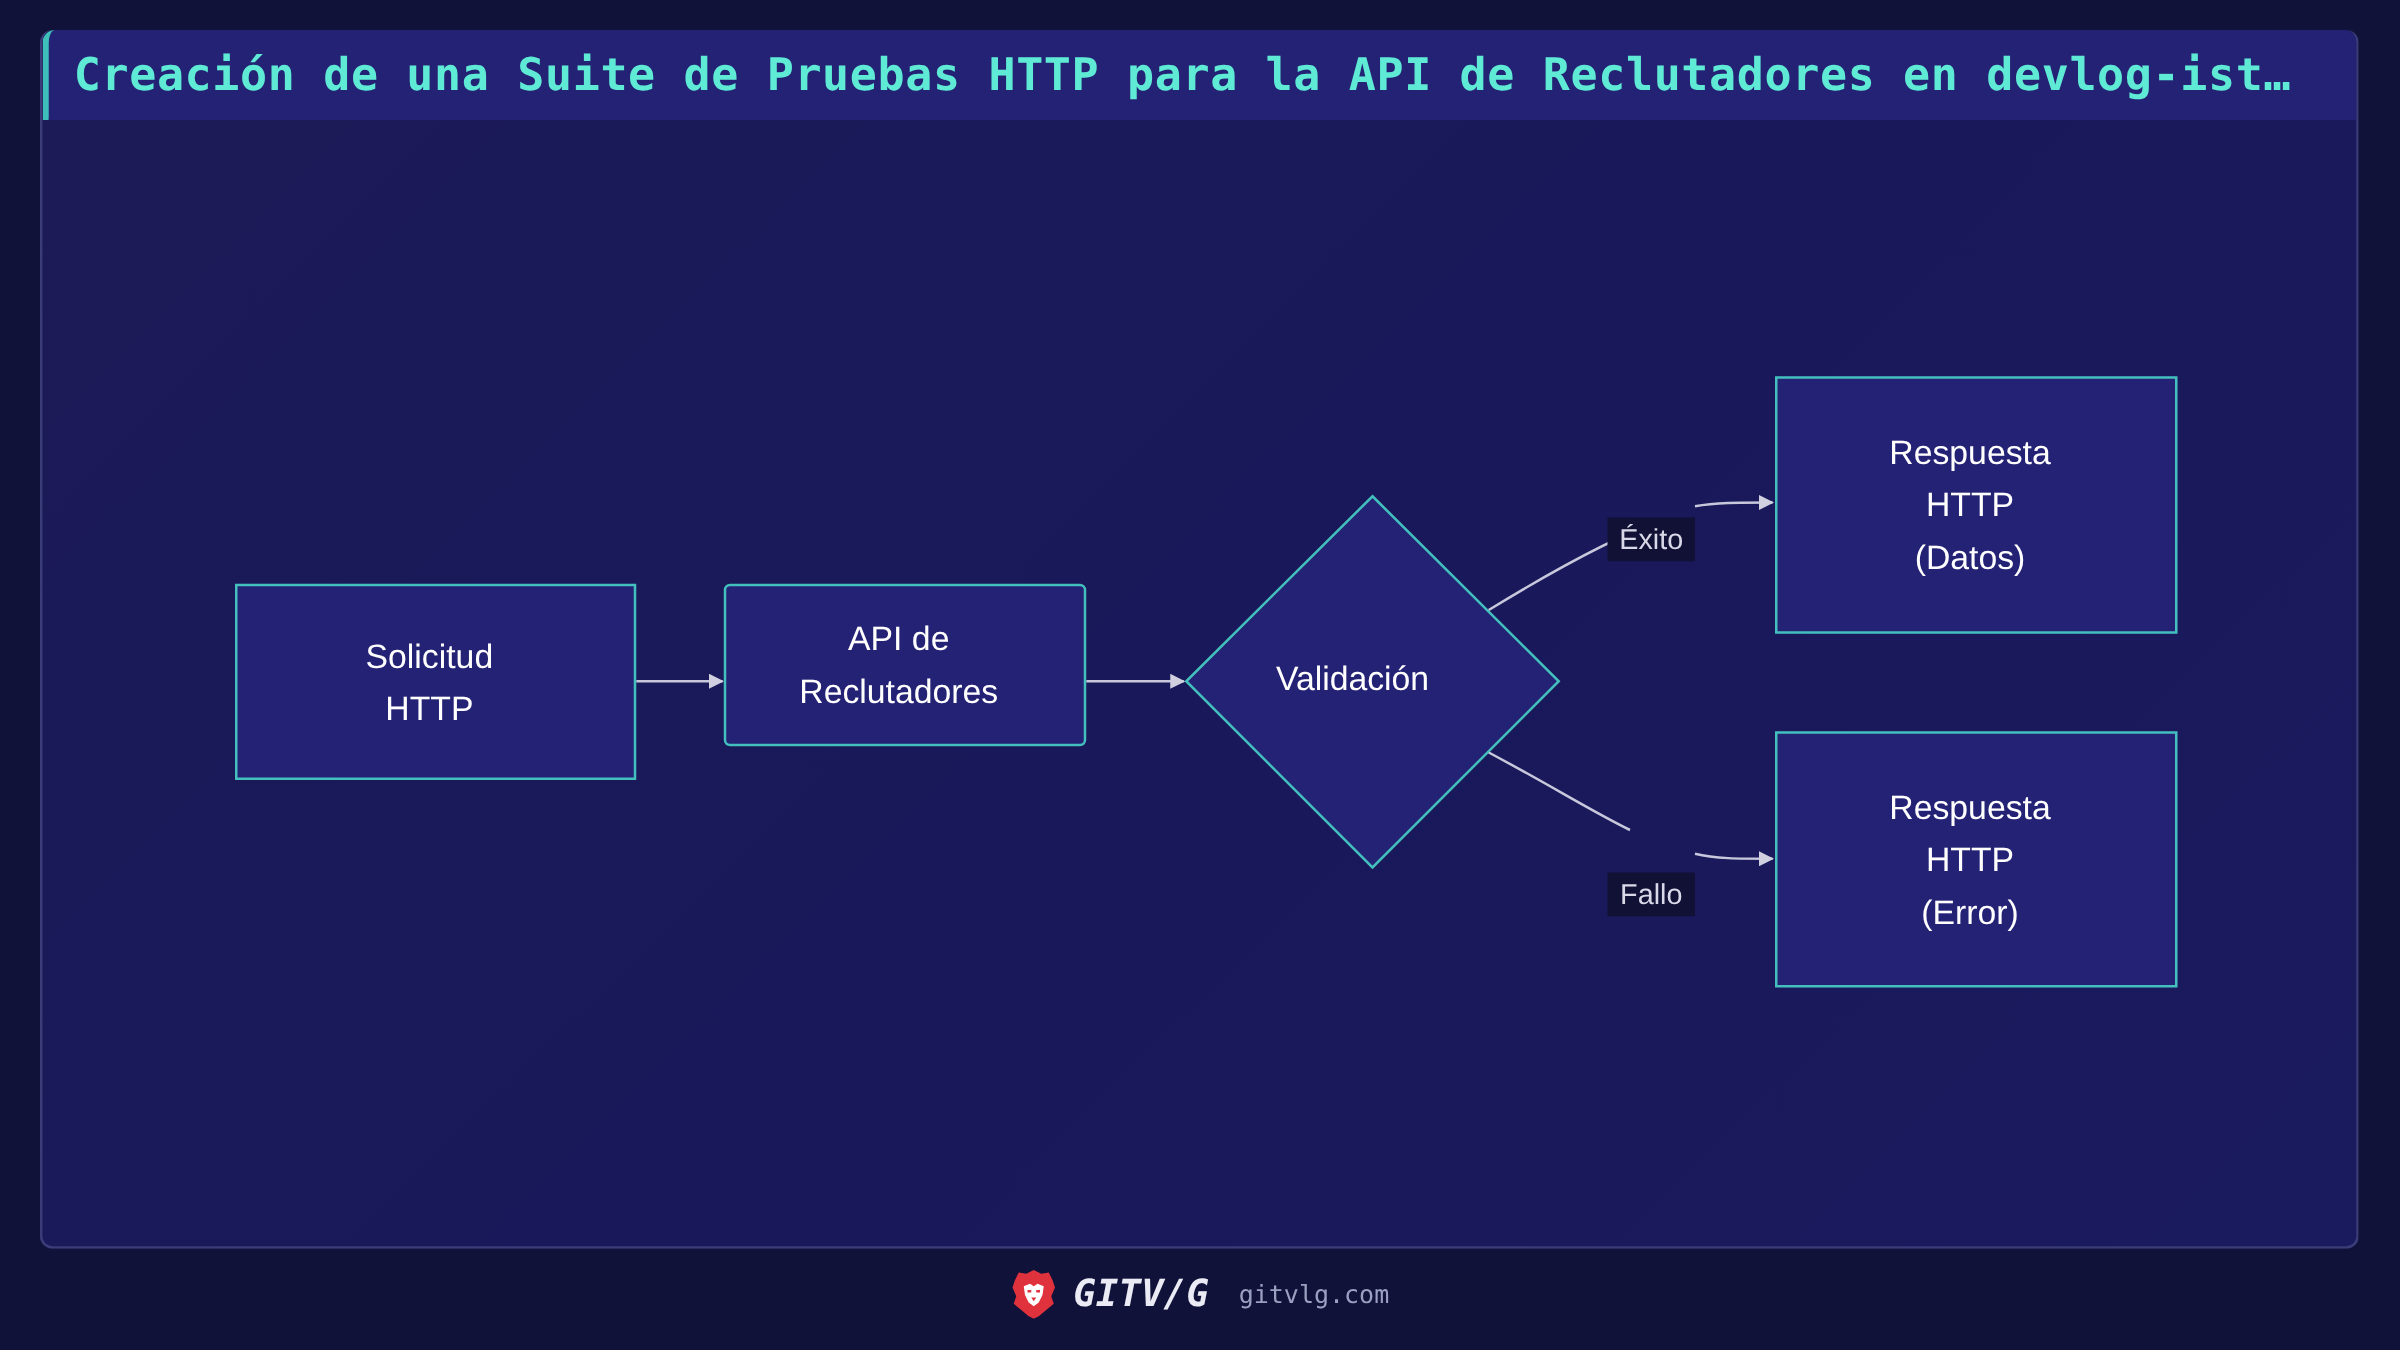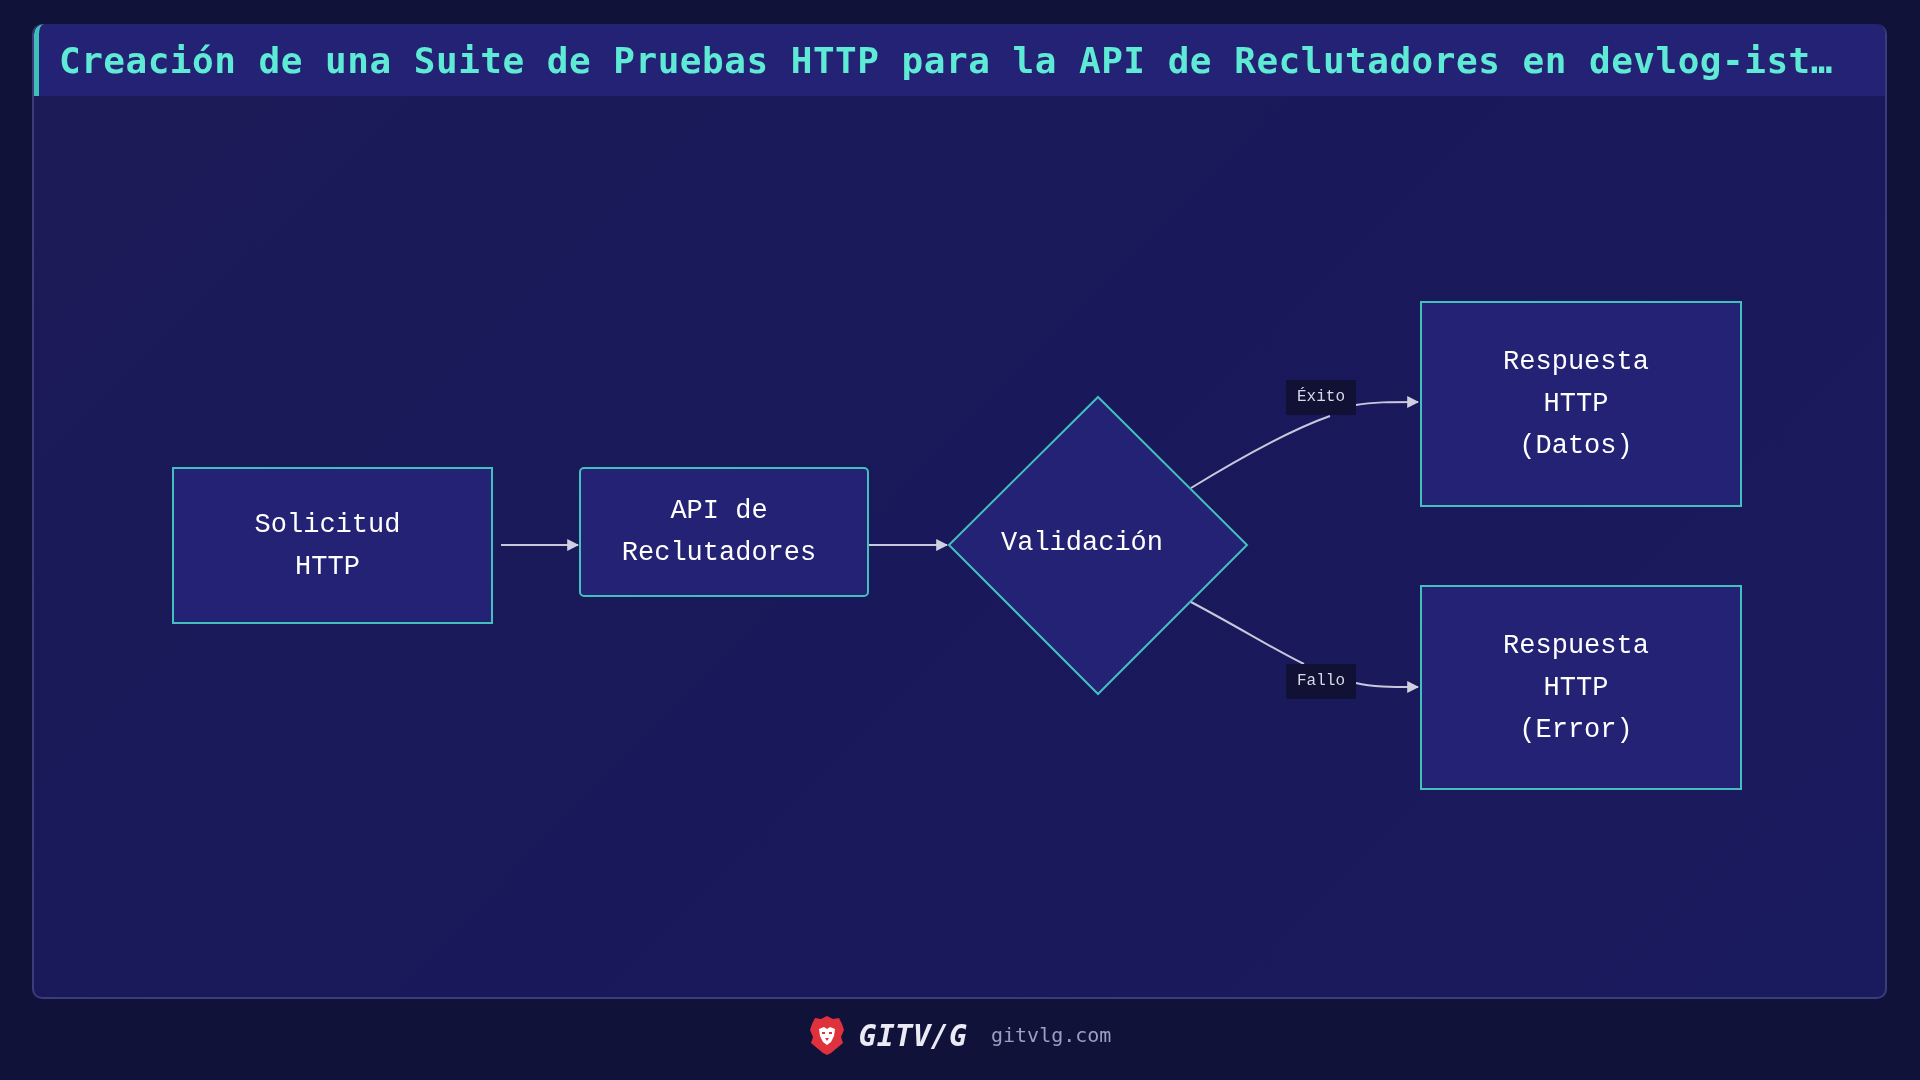--- a/index.html
+++ b/index.html
@@ -54,35 +54,36 @@
     position: absolute;
     box-sizing: border-box;
     display: flex;
     align-items: center;
     justify-content: center;
     text-align: center;
     color: #ffffff;
     font-size: 27px;
     line-height: 42px;
     white-space: pre-line;
-    font-family: Liberation Mono, monospace;
+    font-family: Liberation Sans, sans-serif;
   }
   .box {
     background: #242275;
     border: 2px solid #43c0bd;
   }
   .edge-label {
     position: absolute;
     background: #111035;
     color: #d8d8e8;
-    font-size: 16px;
+    font-size: 23px;
     line-height: 35px;
     height: 35px;
     text-align: center;
-    font-family: Liberation Mono, monospace;
+    font-family: Liberation Sans, sans-serif;
+    margin-top: 34px;
   }
   .footer {
     position: absolute;
     left: 0; top: 1010px;
     width: 1920px; height: 50px;
     display: flex;
     align-items: center;
     justify-content: center;
     gap: 14px;
   }
@@ -117,21 +118,21 @@
   </defs>
 
   <polygon points="1098,397 1247,545 1098,694 949,545" fill="#242275" stroke="#43c0bd" stroke-width="2"></polygon>
 
   <line x1="501" y1="545" x2="578" y2="545" stroke="#c8c8dc" stroke-width="2" marker-end="url(#arrow)"></line>
   <line x1="869" y1="545" x2="947" y2="545" stroke="#c8c8dc" stroke-width="2" marker-end="url(#arrow)"></line>
   <path d="M1191,488 C1240,458 1290,430 1330,416 M1356,405 C1372,402 1390,402 1418,402" fill="none" stroke="#c8c8dc" stroke-width="2" marker-end="url(#arrow)"></path>
   <path d="M1191,602 C1240,628 1275,650 1304,664 M1356,683 C1372,687 1390,687 1418,687" fill="none" stroke="#c8c8dc" stroke-width="2" marker-end="url(#arrow)"></path>
 </svg>
 
-<div class="node box" style="left:172px; top:467px; width:321px; height:157px; padding-right:10px;">
+<div class="node box" style="left:188px; top:467px; width:321px; height:157px; padding-right:10px;">
   <span>Solicitud
 HTTP</span>
 </div>
 
 <div class="node box" style="left:579px; top:467px; width:290px; height:130px; border-radius:5px; padding-right:10px;">
   <span>API de
 Reclutadores</span>
 </div>
 
 <div class="node" style="left:943px; top:520px; width:298px; height:46px; padding-right:20px;">

